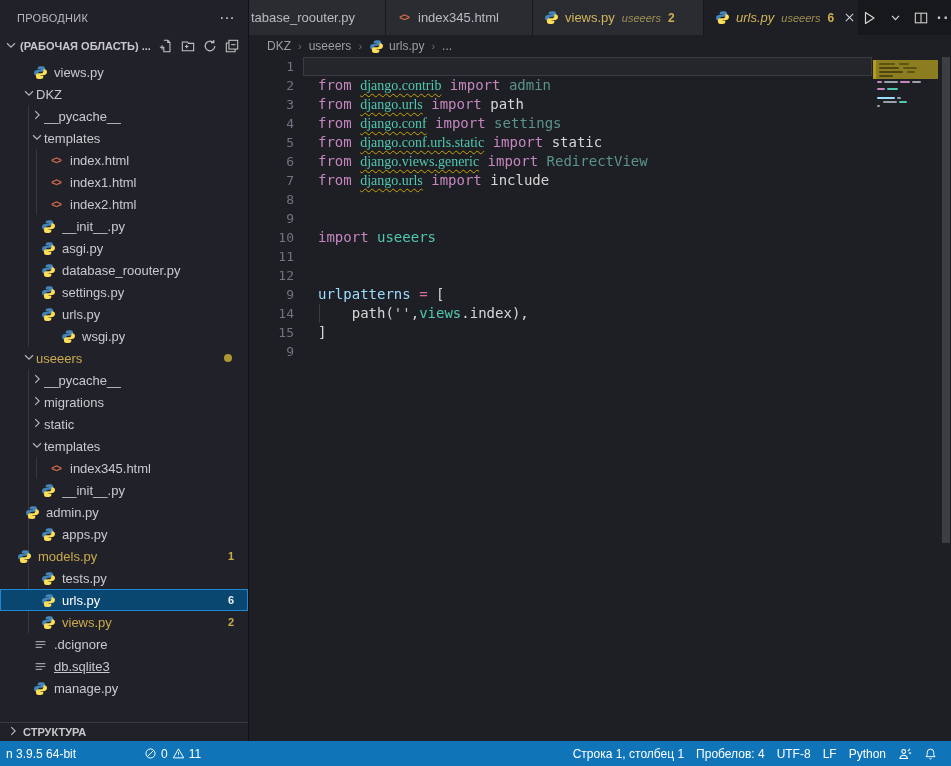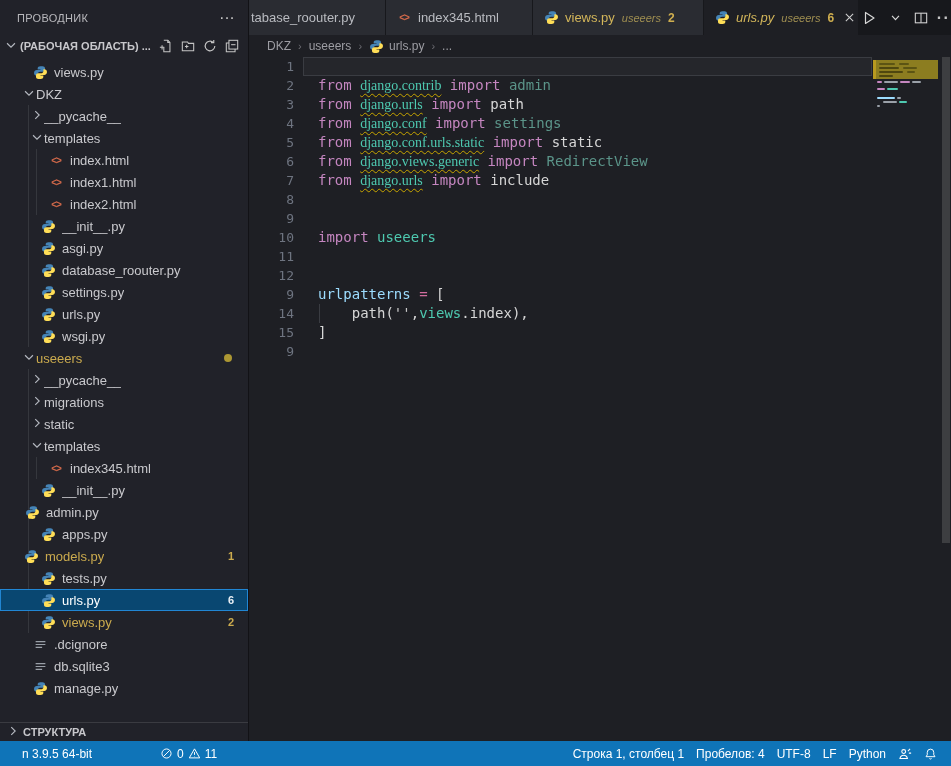--- a/index.html
+++ b/index.html
@@ -60,21 +60,21 @@
   
   #minimap{position:absolute;left:624px;top:0;width:67px;bottom:0;cursor:pointer;}
   .mmark{position:absolute;height:2px;border-radius:1px;}
   #mm-warnblock{position:absolute;left:3px;top:3px;width:62px;height:19px;background:#8c7d20;}
   #mm-gutter{position:absolute;left:0;top:3px;width:3px;height:19px;background:#b89a1f;}
   #scrollbar{position:absolute;left:692px;top:0;width:10px;bottom:0;}
   #scroll-slider{position:absolute;left:1px;right:1px;top:0;bottom:0;background:rgba(121,121,121,.35);}
   
   #statusbar{position:absolute;left:0;bottom:0;width:951px;height:25px;background:#0f74b8;color:#ffffff;display:flex;align-items:center;font-size:12px;}
   .sitem{display:flex;align-items:center;gap:4px;padding:0 6px;height:100%;cursor:pointer;white-space:nowrap;}
-  #status-left{display:flex;align-items:flex-end;height:100%;margin-left:16px;}
+  #status-left{display:flex;align-items:flex-end;height:100%;}
   #status-right{margin-left:auto;display:flex;align-items:center;height:100%;padding-right:8px;}
   #status-problems{margin-left:56px;}
   .svgi{display:flex;align-items:center;}
 </style>
 </head>
 <body>
 
 <div id="app">
 
   <div id="sidebar">
@@ -208,21 +208,21 @@
         </div>
         <div class="trow" style="padding-left: 40px;">
           <span class="ficon">
             <svg width="15" height="15" viewBox="0 0 16 16">
               <path fill="#4584b6" d="M7.9 1.2c-1.7 0-2.9.8-2.9 2.1v1.6h3v.5H4c-1.6 0-2.9 1.2-2.9 3.1 0 1.9 1.3 3 2.8 3h1V9.7c0-1.4 1.2-2.6 2.7-2.6h3c1.2 0 2.2-1 2.2-2.2V3.3c0-1.3-1.2-2.1-2.6-2.1z"></path>
               <path fill="#ffde57" d="M8.1 14.8c1.7 0 2.9-.8 2.9-2.1v-1.6H8v-.5h4c1.6 0 2.9-1.2 2.9-3.1 0-1.9-1.3-3-2.8-3h-1v1.8c0 1.4-1.2 2.6-2.7 2.6h-3c-1.2 0-2.2 1-2.2 2.2v1.6c0 1.3 1.2 2.1 2.6 2.1z"></path>
             </svg>
           </span>
           <span class="lbl">urls.py</span>
         </div>
-        <div class="trow" style="padding-left: 40px;">
+        <div class="trow" style="padding-left: 60px;">
           <span class="ficon">
             <svg width="15" height="15" viewBox="0 0 16 16">
               <path fill="#4584b6" d="M7.9 1.2c-1.7 0-2.9.8-2.9 2.1v1.6h3v.5H4c-1.6 0-2.9 1.2-2.9 3.1 0 1.9 1.3 3 2.8 3h1V9.7c0-1.4 1.2-2.6 2.7-2.6h3c1.2 0 2.2-1 2.2-2.2V3.3c0-1.3-1.2-2.1-2.6-2.1z"></path>
               <path fill="#ffde57" d="M8.1 14.8c1.7 0 2.9-.8 2.9-2.1v-1.6H8v-.5h4c1.6 0 2.9-1.2 2.9-3.1 0-1.9-1.3-3-2.8-3h-1v1.8c0 1.4-1.2 2.6-2.7 2.6h-3c-1.2 0-2.2 1-2.2 2.2v1.6c0 1.3 1.2 2.1 2.6 2.1z"></path>
             </svg>
           </span>
           <span class="lbl">wsgi.py</span>
         </div>
         <div class="trow mod" style="padding-left: 22px;">
           <span class="chev"><svg width="14" height="14" viewBox="0 0 16 16" fill="none" stroke="#b5b9c0" stroke-width="1.3">
@@ -281,21 +281,21 @@
         </div>
         <div class="trow" style="padding-left: 40px;">
           <span class="ficon">
             <svg width="15" height="15" viewBox="0 0 16 16">
               <path fill="#4584b6" d="M7.9 1.2c-1.7 0-2.9.8-2.9 2.1v1.6h3v.5H4c-1.6 0-2.9 1.2-2.9 3.1 0 1.9 1.3 3 2.8 3h1V9.7c0-1.4 1.2-2.6 2.7-2.6h3c1.2 0 2.2-1 2.2-2.2V3.3c0-1.3-1.2-2.1-2.6-2.1z"></path>
               <path fill="#ffde57" d="M8.1 14.8c1.7 0 2.9-.8 2.9-2.1v-1.6H8v-.5h4c1.6 0 2.9-1.2 2.9-3.1 0-1.9-1.3-3-2.8-3h-1v1.8c0 1.4-1.2 2.6-2.7 2.6h-3c-1.2 0-2.2 1-2.2 2.2v1.6c0 1.3 1.2 2.1 2.6 2.1z"></path>
             </svg>
           </span>
           <span class="lbl">apps.py</span>
         </div>
-        <div class="trow mod" style="padding-left: 23px;">
+        <div class="trow mod" style="padding-left: 16px;">
           <span class="ficon">
             <svg width="15" height="15" viewBox="0 0 16 16">
               <path fill="#4584b6" d="M7.9 1.2c-1.7 0-2.9.8-2.9 2.1v1.6h3v.5H4c-1.6 0-2.9 1.2-2.9 3.1 0 1.9 1.3 3 2.8 3h1V9.7c0-1.4 1.2-2.6 2.7-2.6h3c1.2 0 2.2-1 2.2-2.2V3.3c0-1.3-1.2-2.1-2.6-2.1z"></path>
               <path fill="#ffde57" d="M8.1 14.8c1.7 0 2.9-.8 2.9-2.1v-1.6H8v-.5h4c1.6 0 2.9-1.2 2.9-3.1 0-1.9-1.3-3-2.8-3h-1v1.8c0 1.4-1.2 2.6-2.7 2.6h-3c-1.2 0-2.2 1-2.2 2.2v1.6c0 1.3 1.2 2.1 2.6 2.1z"></path>
             </svg>
           </span>
           <span class="lbl">models.py</span>
           <span class="badge">1</span>
         </div>
         <div class="trow" style="padding-left: 40px;">
@@ -328,21 +328,21 @@
           <span class="badge">2</span>
         </div>
         <div class="trow" style="padding-left: 32px;">
           <span class="ficon">
             <svg width="13" height="13" viewBox="0 0 16 16" fill="none" stroke="#9aa0a8" stroke-width="1.4">
               <path d="M2 4.5h12M2 8h12M2 11.5h8"></path>
             </svg>
           </span>
           <span class="lbl">.dcignore</span>
         </div>
-        <div class="trow" style="padding-left: 32px;">
+        <div class="trow" style="padding-left: 32px; text-decoration: underline;">
           <span class="ficon">
             <svg width="13" height="13" viewBox="0 0 16 16" fill="none" stroke="#9aa0a8" stroke-width="1.4">
               <path d="M2 4.5h12M2 8h12M2 11.5h8"></path>
             </svg>
           </span>
           <span class="lbl">db.sqlite3</span>
         </div>
         <div class="trow" style="padding-left: 32px;">
           <span class="ficon">
             <svg width="15" height="15" viewBox="0 0 16 16">

